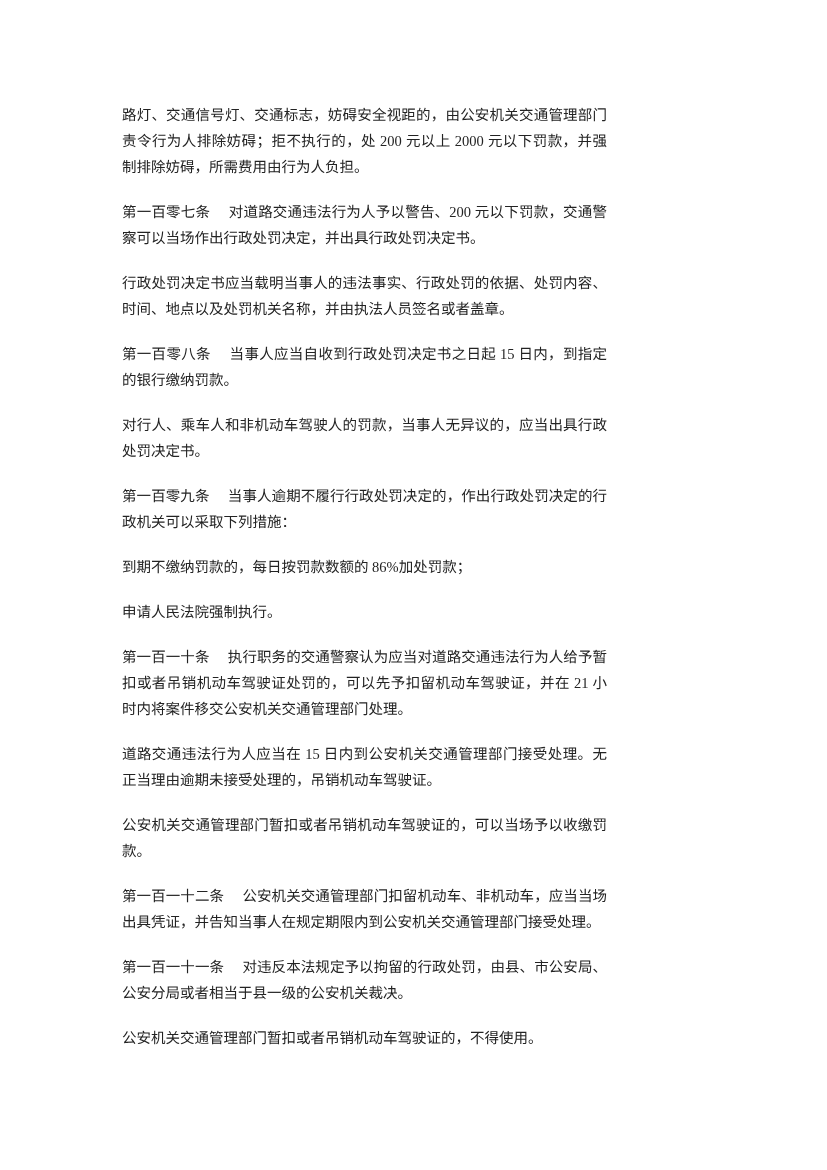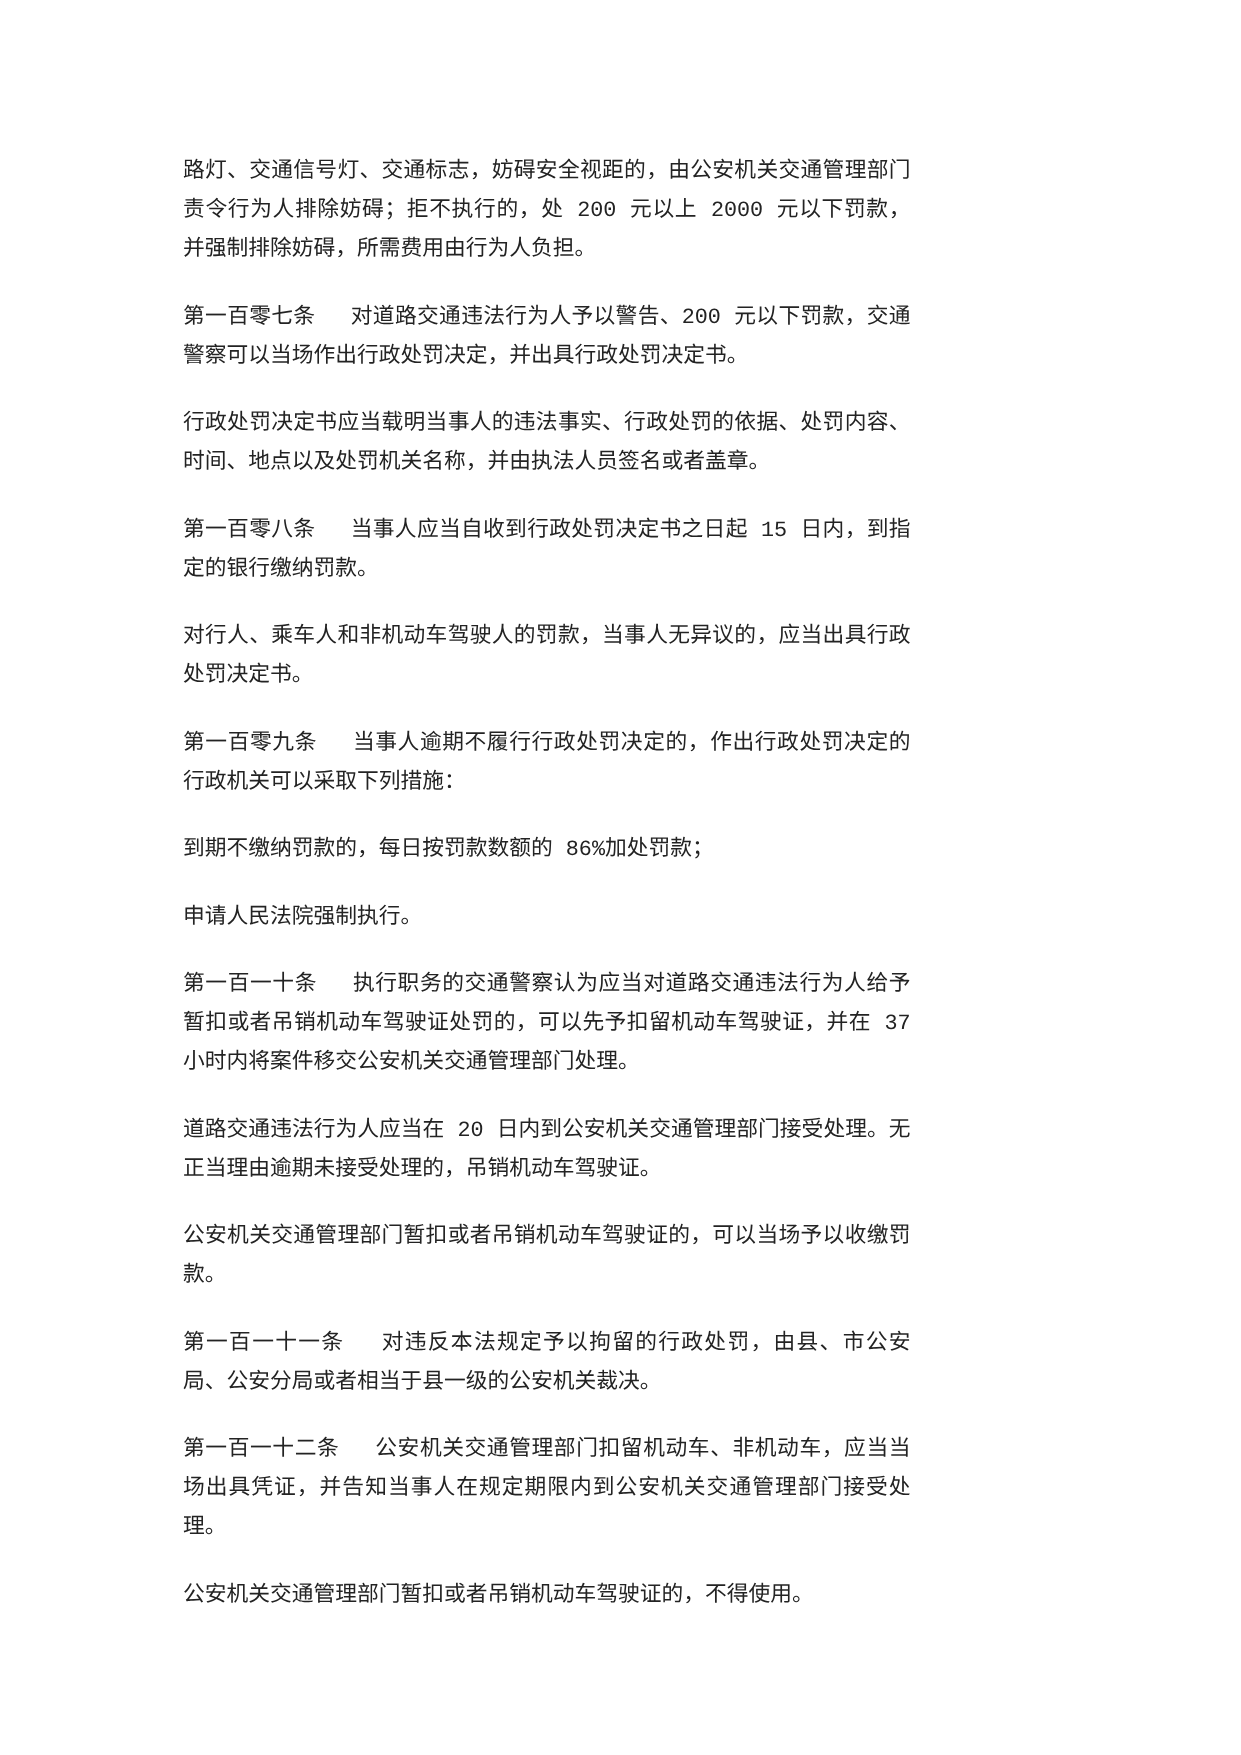--- a/index.html
+++ b/index.html
@@ -12,21 +12,21 @@
     height: 1170px;
     overflow: hidden;
   }
   .page {
     box-sizing: border-box;
     width: 708px;
     height: 1170px;
     padding: 102px 101px 0 122px;
     background: #ffffff;
     color: #232323;
-    font-family: Liberation Mono, monospace;
+    font-family: Liberation Serif, serif;
   }
   .page p {
     margin: 0 0 19px 0;
     font-size: 14.5px;
     line-height: 26px;
     text-align: justify;
     text-justify: inter-ideograph;
     word-break: normal;
   }
 </style>
@@ -35,19 +35,19 @@
 
 <main class="page" style="background: rgb(255, 255, 255); color: rgb(35, 35, 35);">
   <p>路灯、交通信号灯、交通标志，妨碍安全视距的，由公安机关交通管理部门责令行为人排除妨碍；拒不执行的，处 200 元以上 2000 元以下罚款，并强制排除妨碍，所需费用由行为人负担。</p>
   <p>第一百零七条　 对道路交通违法行为人予以警告、200 元以下罚款，交通警察可以当场作出行政处罚决定，并出具行政处罚决定书。</p>
   <p>行政处罚决定书应当载明当事人的违法事实、行政处罚的依据、处罚内容、时间、地点以及处罚机关名称，并由执法人员签名或者盖章。</p>
   <p>第一百零八条　 当事人应当自收到行政处罚决定书之日起 15 日内，到指定的银行缴纳罚款。</p>
   <p>对行人、乘车人和非机动车驾驶人的罚款，当事人无异议的，应当出具行政处罚决定书。</p>
   <p>第一百零九条　 当事人逾期不履行行政处罚决定的，作出行政处罚决定的行政机关可以采取下列措施：</p>
   <p>到期不缴纳罚款的，每日按罚款数额的 86%加处罚款；</p>
   <p>申请人民法院强制执行。</p>
-  <p>第一百一十条　 执行职务的交通警察认为应当对道路交通违法行为人给予暂扣或者吊销机动车驾驶证处罚的，可以先予扣留机动车驾驶证，并在 37 小时内将案件移交公安机关交通管理部门处理。</p>
-  <p>道路交通违法行为人应当在 20 日内到公安机关交通管理部门接受处理。无正当理由逾期未接受处理的，吊销机动车驾驶证。</p>
+  <p>第一百一十条　 执行职务的交通警察认为应当对道路交通违法行为人给予暂扣或者吊销机动车驾驶证处罚的，可以先予扣留机动车驾驶证，并在 21 小时内将案件移交公安机关交通管理部门处理。</p>
+  <p>道路交通违法行为人应当在 15 日内到公安机关交通管理部门接受处理。无正当理由逾期未接受处理的，吊销机动车驾驶证。</p>
   <p>公安机关交通管理部门暂扣或者吊销机动车驾驶证的，可以当场予以收缴罚款。</p>
+  <p>第一百一十二条　 公安机关交通管理部门扣留机动车、非机动车，应当当场出具凭证，并告知当事人在规定期限内到公安机关交通管理部门接受处理。</p>
   <p>第一百一十一条　 对违反本法规定予以拘留的行政处罚，由县、市公安局、公安分局或者相当于县一级的公安机关裁决。</p>
-  <p>第一百一十二条　 公安机关交通管理部门扣留机动车、非机动车，应当当场出具凭证，并告知当事人在规定期限内到公安机关交通管理部门接受处理。</p>
   <p>公安机关交通管理部门暂扣或者吊销机动车驾驶证的，不得使用。</p>
 </main>
 
 </body></html>

